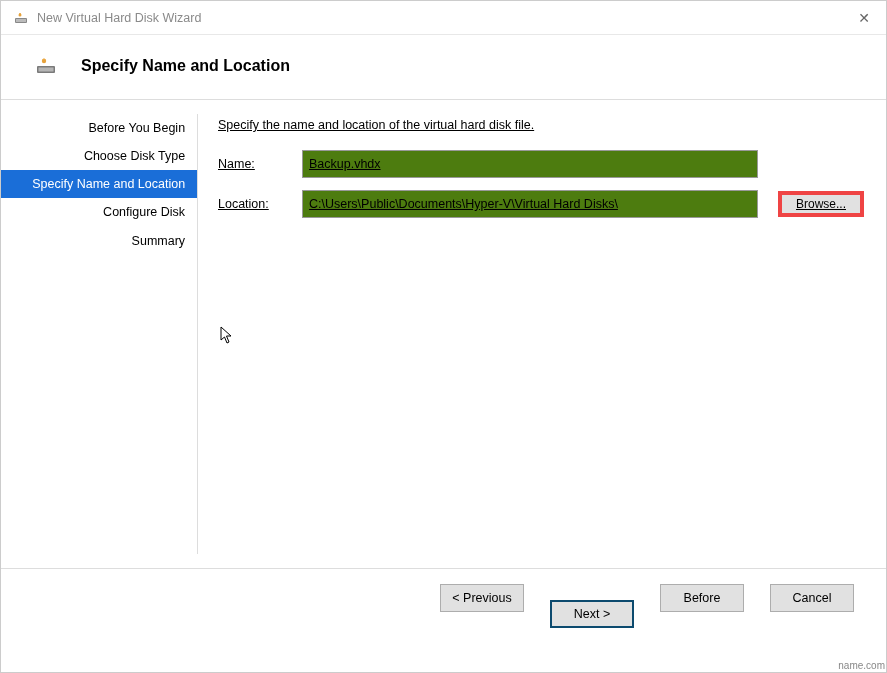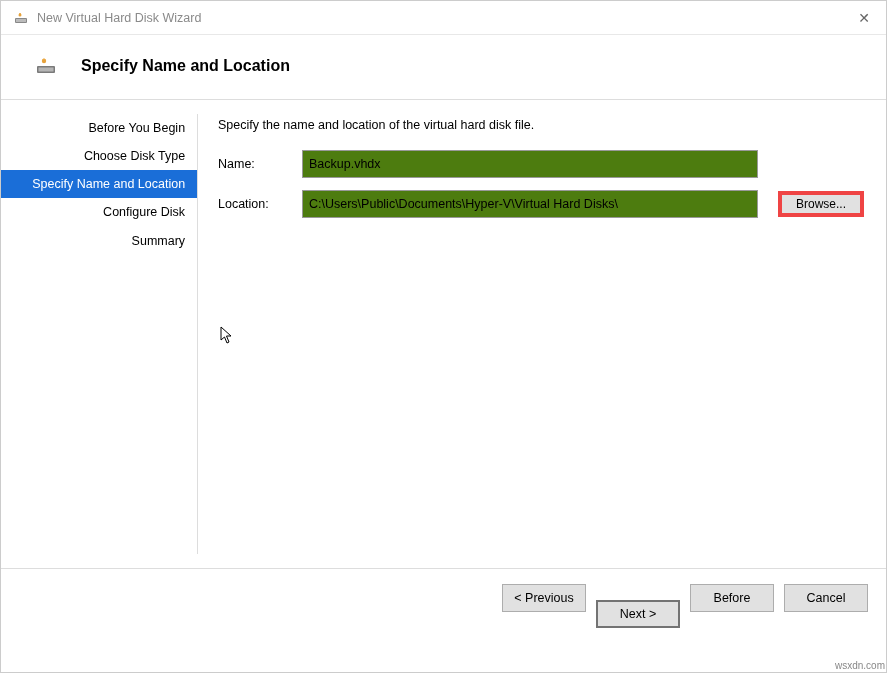--- a/index.html
+++ b/index.html
@@ -11,32 +11,32 @@
     .close-x { color: #666; font-size: 14px; font-weight: 300; padding: 4px; cursor: default; }
     .header { display: flex; align-items: center; gap: 24px; padding: 22px 28px 24px 34px; background: #fff; }
     .header-icon { width: 22px; height: 18px; }
     .header-title { font-size: 16px; font-weight: bold; color: #000; }
     .separator-h { border: 0; border-top: 1px solid #ddd; margin: 0; }
     .body { display: flex; height: 468px; }
     .sidebar { width: 218px; padding: 14px 0 0 0; }
     .sidebar-item { padding: 5px 12px 5px 18px; font-size: 12.5px; color: #000; cursor: default; line-height: 1.45; text-align: right; }
     .sidebar-item.selected { background: #1a6ed8; color: #fff; }
     .vsep { width: 1px; background: #ddd; margin: 14px 0; }
-    .main { flex: 1; padding: 18px 22px 0 20px; }
+    .main { flex: 1; padding: 18px 22px 0 20px; text-decoration: underline; }
     .instruction { font-size: 12.5px; color: #000; margin-bottom: 18px; }
     .form-row { display: flex; align-items: center; gap: 20px; margin-bottom: 12px; }
     .form-label { width: 64px; font-size: 12.5px; color: #000; }
     .text-input { border: 1px solid #999; font-family: inherit; font-size: 12.5px; padding: 3px 6px; height: 28px; background: #4d7c0f; }
     .name-input { width: 456px; }
     .loc-input { width: 456px; }
     .browse-btn { width: 86px; height: 26px; border: 4px solid #ef4444; background: #e1e1e1; font-family: inherit; font-size: 12px; cursor: default; }
     .cursor { position: absolute; left: 220px; top: 326px; pointer-events: none; }
-    .footer { display: flex; justify-content: flex-end; align-items: center; gap: 10px; padding: 12px 18px 14px 18px; border-top: 1px solid #ddd; height: 60px; }
+    .footer { display: flex; justify-content: flex-end; align-items: center; gap: 26px; padding: 12px 32px 14px 18px; border-top: 1px solid #ddd; height: 60px; }
     .wiz-btn { width: 84px; height: 28px; border: 1px solid #adadad; background: #e1e1e1; font-family: inherit; font-size: 12.5px; cursor: default; }
-    .wiz-btn.default { border: 2px solid #737373; margin-top: 32px; }
+    .wiz-btn.default { border: 2px solid #0c4a6e; margin-top: 32px; }
     .watermark { position: absolute; right: 2px; bottom: 2px; font-size: 10px; color: #888; }
   </style>
 </head>
 <body>
 
 <div class="titlebar">
   <div class="titlebar-left">
     <span class="title-icon">
       <svg width="16" height="12" viewBox="0 0 16 12">
           <circle cx="7" cy="3" r="1.5" fill="#e6a23c"></circle>
@@ -93,13 +93,13 @@
     </svg>
 </span>
 
 <div class="footer">
   <button class="wiz-btn">&lt; Previous</button>
   <button class="wiz-btn default">Next &gt;</button>
   <button class="wiz-btn">Before</button>
   <button class="wiz-btn">Cancel</button>
 </div>
 
-<span class="watermark">wsxdn.com</span>
+<span class="watermark">name.com</span>
 
 </body></html>

